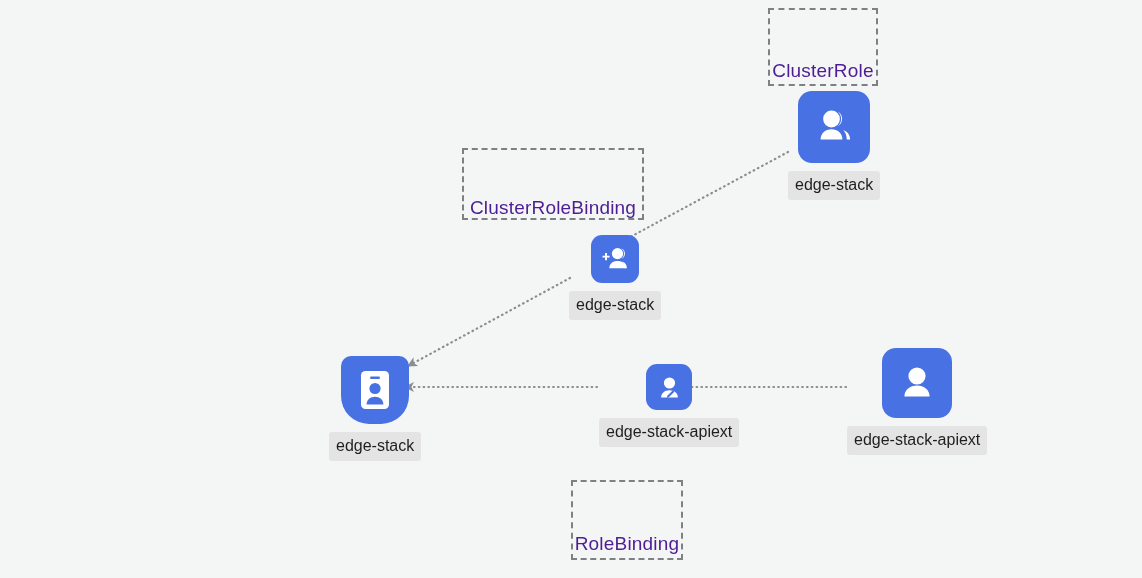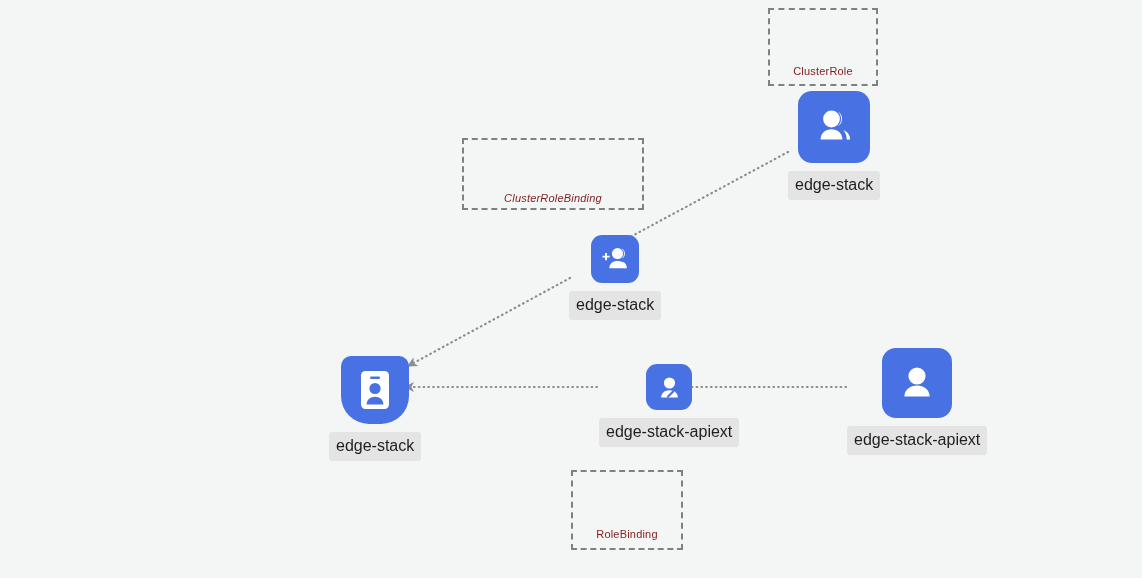--- a/index.html
+++ b/index.html
@@ -30,22 +30,22 @@
   .kind-box {
     position: absolute;
     box-sizing: border-box;
     border: 2px dashed #7e8183;
     background: transparent;
     display: flex;
     align-items: center;
     justify-content: center;
   }
   .kind-box .kind-label {
-    color: #7f1d1d;
-    font-size: 11px;
+    color: #4c1d95;
+    font-size: 19px;
     letter-spacing: 0.2px;
     white-space: nowrap;
     margin-top: 47px;
   }
 
   
   .node {
     position: absolute;
     display: flex;
     flex-direction: column;
@@ -93,26 +93,26 @@
 
     <line x1="846" y1="387" x2="648" y2="387" stroke="#8a8d8f" stroke-width="2.2" stroke-linecap="round" stroke-dasharray="0.6 4.2"></line>
 
     <line x1="597" y1="387" x2="405" y2="387" stroke="#8a8d8f" stroke-width="2.2" stroke-linecap="round" stroke-dasharray="0.6 4.2" marker-end="url(#arrowhead)"></line>
   </svg>
 
   <div class="kind-box" style="left:768px; top:8px; width:110px; height:78px;">
     <span class="kind-label">ClusterRole</span>
   </div>
 
-  <div class="kind-box" style="left:462px; top:138px; width:182px; height:72px;font-style:italic;">
+  <div class="kind-box" style="left:462px; top:148px; width:182px; height:72px;">
     <span class="kind-label">ClusterRoleBinding</span>
   </div>
 
 
-  <div class="kind-box" style="left:571px; top:470px; width:112px; height:80px;align-items:center;">
+  <div class="kind-box" style="left:571px; top:480px; width:112px; height:80px;align-items:center;">
     <span class="kind-label">RoleBinding</span>
   </div>
 
 
   <div class="node" style="left:788px; top:91px;">
     <div class="tile" style="width:72px; height:72px;">
       <span>
         <svg width="42" height="42" viewBox="0 0 42 42">
           <circle cx="18.5" cy="13" r="8.4" fill="#ffffff"></circle>
           <path d="M19 33.5 C19 27.2 23.5 23.4 29.2 23.4 C34.9 23.4 39.4 27.2 39.4 33.5 Z" fill="none"></path>

